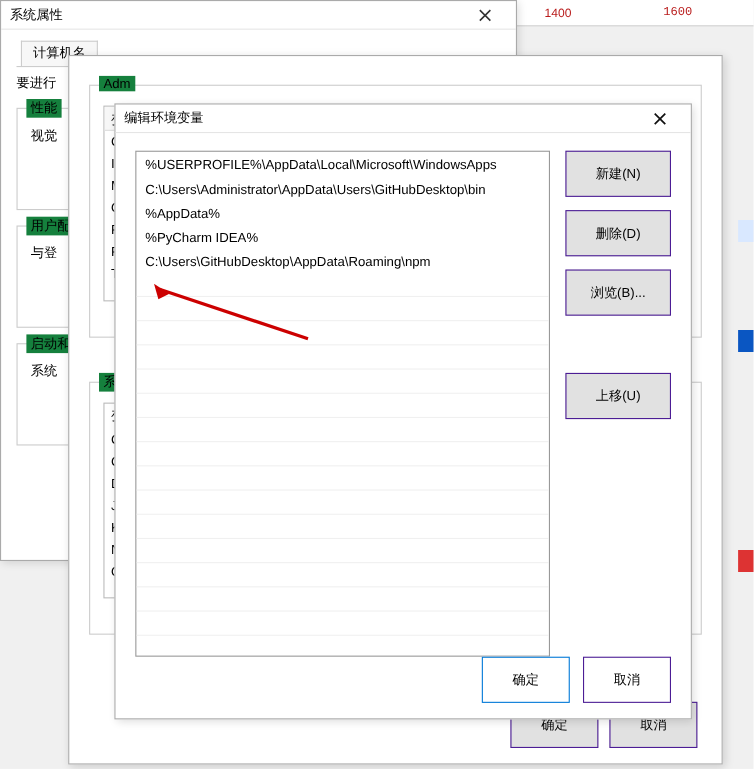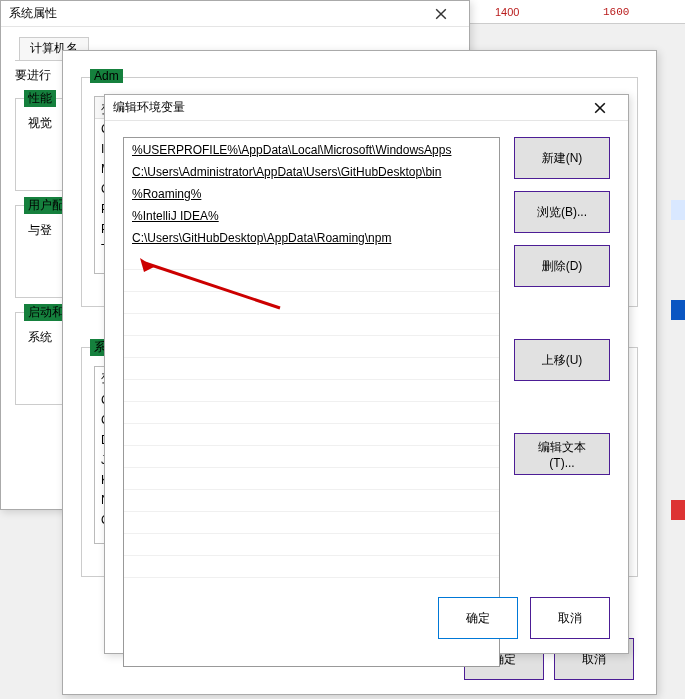--- a/index.html
+++ b/index.html
@@ -33,21 +33,21 @@
     .listframe .col { width: 100%; }
     .listhdr { background:#f7f7f7; border-bottom:1px solid #ddd; padding:4px 6px; height:22px;}
     .listrow { padding: 3px 6px; border-bottom: 0px solid #eee; white-space:nowrap; overflow:hidden; }
     .btnrow { display:flex; justify-content:flex-end; gap:10px; margin-top:10px;}
     .btn { min-width: 80px; height: 42px; border: 1px solid #4c1d95; background: #e1e1e1; padding: 0 14px; cursor: pointer; }
     .btn.primary { border-color:#0078d7; }
 
     
     #d3 { left: 104px; top: 94px; width: 525px; height: 560px; background:#fff; }
     #d3 .body { padding: 16px 18px; display:flex; gap:14px; }
-    .pathlist { flex: 1; border: 1px solid #999; height: 530px; background:#fff; overflow:hidden; position:relative;text-decoration:underline;}
+    .pathlist { flex: 1; border: 1px solid #999; height: 460px; background:#fff; overflow:hidden; position:relative;}
     .pathlist .row { padding: 5px 8px; white-space: nowrap; overflow: hidden; text-overflow: clip; height:22px; line-height:14px;}
     .pathlist .ghost { height:22px; border-bottom:1px solid #f0f0f0;}
     .sidebtns { width: 96px; display:flex; flex-direction:column; gap:12px; }
     .sidebtns .btn { width: 96px; }
     .sidebtns .spacer { height: 28px; }
 
     #d3 .footer { position:absolute; right:18px; bottom:14px; display:flex; gap:12px;}
 
     
     .arrow { position:absolute; left: 140px; top: 258px; pointer-events:none; }
@@ -178,47 +178,46 @@
     <span class="close">
       <svg viewBox="0 0 10 10">
           <path d="M1 1 L9 9 M9 1 L1 9" stroke="#111" stroke-width="1.3"></path>
         </svg>
     </span>
   </div>
   <div class="body">
     <div class="pathlist" id="pathlist">
         <div class="row">%USERPROFILE%\AppData\Local\Microsoft\WindowsApps</div>
         <div class="row">C:\Users\Administrator\AppData\Users\GitHubDesktop\bin</div>
-        <div class="row">%Roaming%</div>
-        <div class="row">%IntelliJ IDEA%</div>
+        <div class="row">%AppData%</div>
+        <div class="row">%PyCharm IDEA%</div>
         <div class="row">C:\Users\GitHubDesktop\AppData\Roaming\npm</div>
         <div class="ghost"></div>
         <div class="ghost"></div>
         <div class="ghost"></div>
         <div class="ghost"></div>
         <div class="ghost"></div>
         <div class="ghost"></div>
         <div class="ghost"></div>
         <div class="ghost"></div>
         <div class="ghost"></div>
         <div class="ghost"></div>
         <div class="ghost"></div>
         <div class="ghost"></div>
         <div class="ghost"></div>
         <div class="ghost"></div>
         <div class="ghost"></div>
       </div>
     <div class="sidebtns">
       <button class="btn">新建(N)</button>
+      <button class="btn">删除(D)</button>
       <button class="btn">浏览(B)...</button>
-      <button class="btn">删除(D)</button>
       <div class="spacer"></div>
       <button class="btn">上移(U)</button>
       <div class="spacer"></div>
-      <button class="btn">编辑文本(T)...</button>
     </div>
   </div>
   <div class="footer">
     <button class="btn primary" style="background:#fff">确定</button>
     <button class="btn" style="background:#fff">取消</button>
   </div>
 </div>
 
 <svg class="arrow" width="200" height="80">
   <line x1="5" y1="5" x2="140" y2="50" stroke="#cc0000" stroke-width="3"></line>

